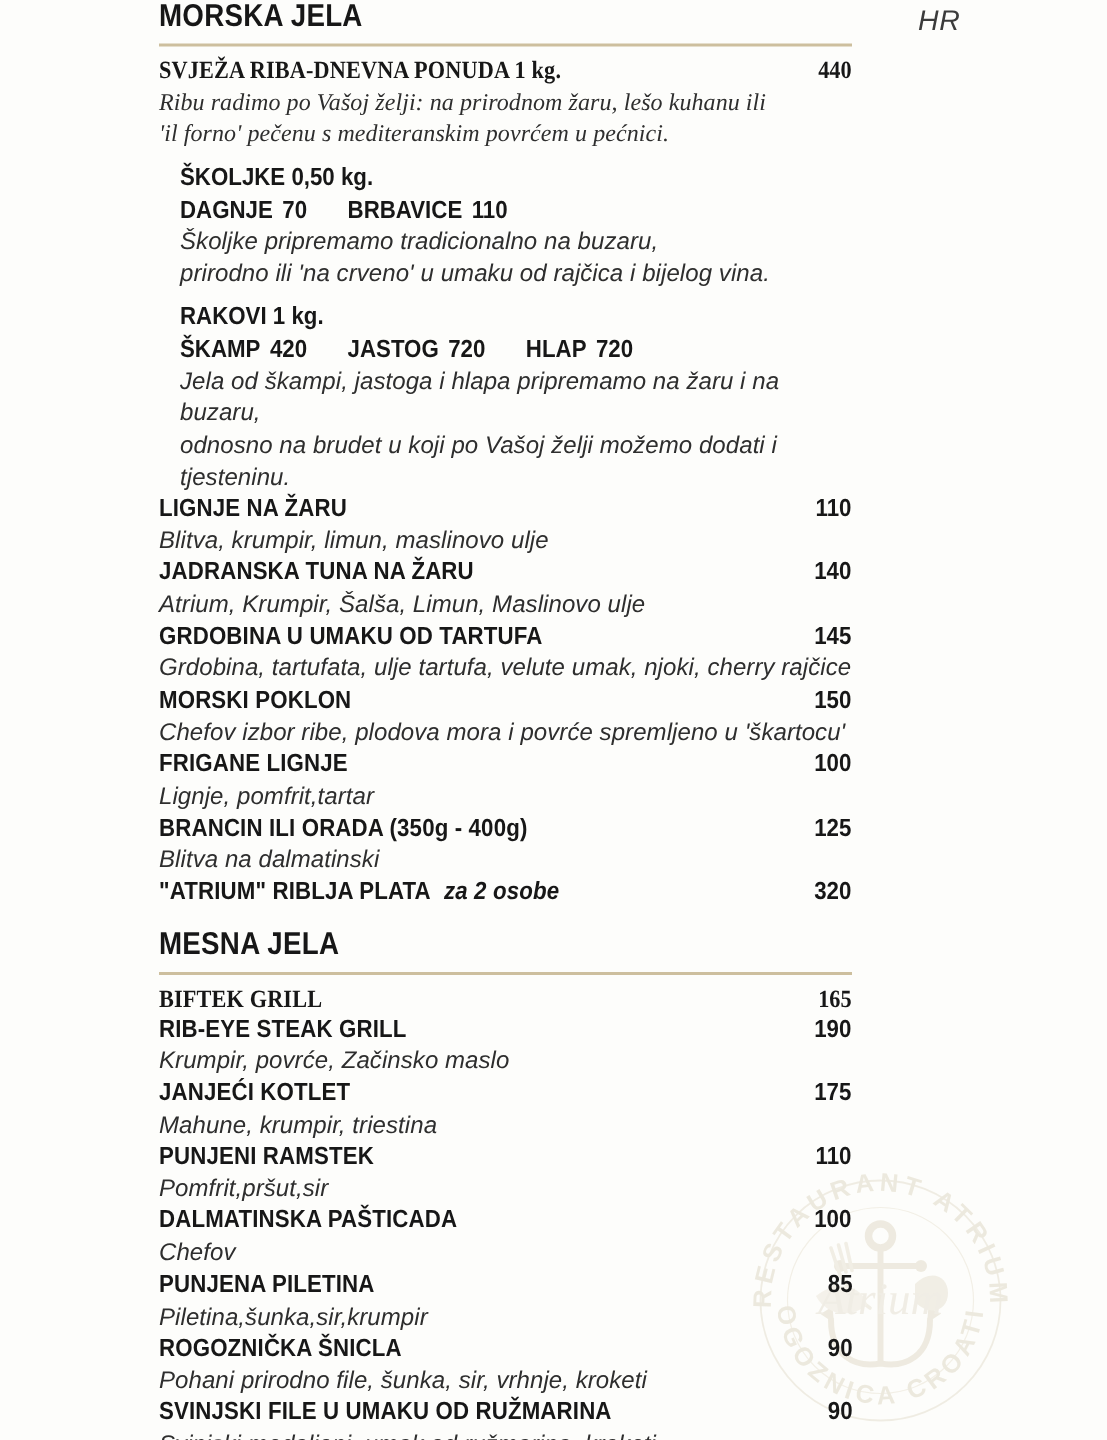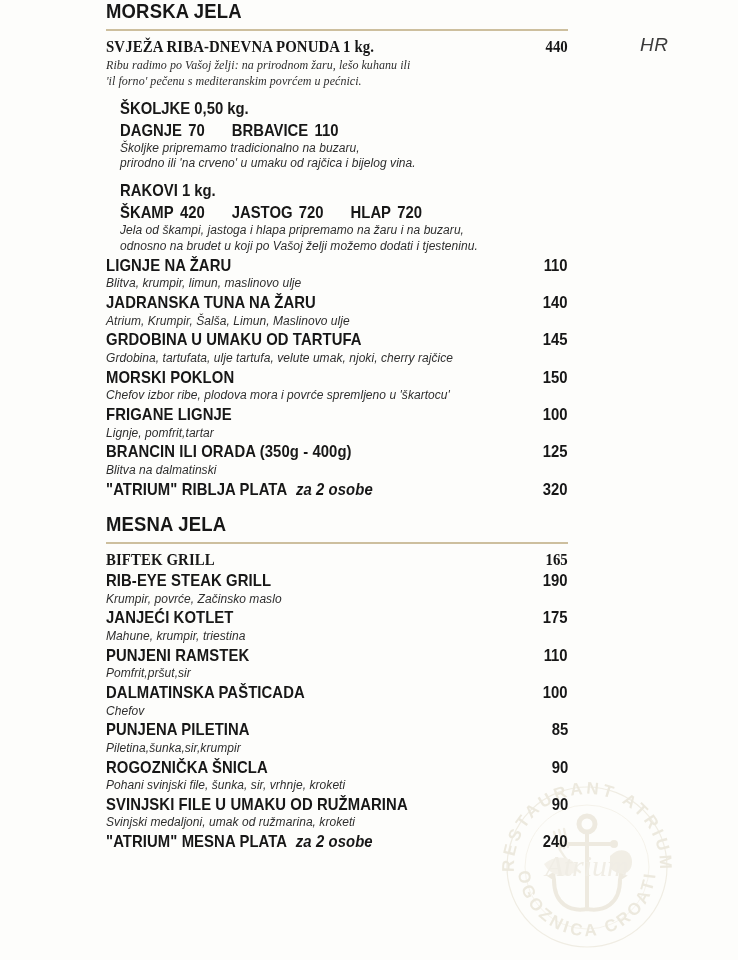--- a/index.html
+++ b/index.html
@@ -42,27 +42,26 @@
     left: 106px;
     top: 0;
     width: 462px;
     z-index: 2;
   }
 
   
   .lang {
     position: absolute;
     left: 612px;
-    top: 34px;
+    top: 4px;
     font-style: italic;
     font-size: 19px;
     color: #3b3b3b;
     letter-spacing: 0.5px;
     z-index: 3;
-    margin-left: 28px;
   }
 
   
   .section { margin: 0; }
   .section-title {
     font-size: 21px;
     font-weight: bold;
     letter-spacing: 0.2px;
     color: #171717;
     transform: scaleX(0.88);
@@ -109,21 +108,21 @@
     font-size: 16.5px;
     font-weight: bold;
     color: #171717;
     white-space: nowrap;
     transform: scaleX(0.9);
     transform-origin: right center;
     flex: 0 0 auto;
     margin-left: 12px;
   }
   .item-desc {
-    font-size: 12px;
+    font-size: 16px;
     font-style: italic;
     color: #2e2e2e;
     line-height: 1.32;
     margin-top: 1px;
     white-space: pre-line;
     letter-spacing: 0.05px;
   }
 
   
   .group-head {
@@ -327,21 +326,21 @@
               <div class="item-name"><span>PUNJENA PILETINA</span></div>
               <div class="item-price">85</div>
             </div>
             <div class="item-desc">Piletina,šunka,sir,krumpir</div>
           </div>
           <div class="item">
             <div class="item-row">
               <div class="item-name"><span>ROGOZNIČKA ŠNICLA</span></div>
               <div class="item-price">90</div>
             </div>
-            <div class="item-desc">Pohani svinjski file, šunka, sir, vrhnje, kroketi</div>
+            <div class="item-desc">Pohani prirodno file, šunka, sir, vrhnje, kroketi</div>
           </div>
           <div class="item">
             <div class="item-row">
               <div class="item-name"><span>SVINJSKI FILE U UMAKU OD RUŽMARINA</span></div>
               <div class="item-price">90</div>
             </div>
             <div class="item-desc">Svinjski medaljoni, umak od ružmarina, kroketi</div>
           </div>
           <div class="item">
             <div class="item-row">

